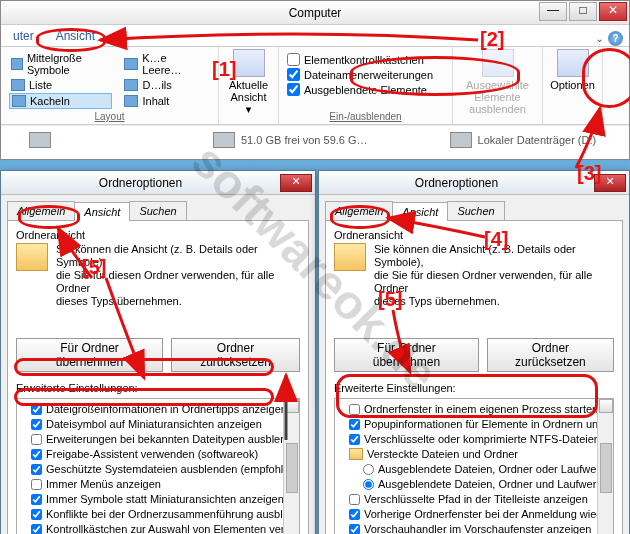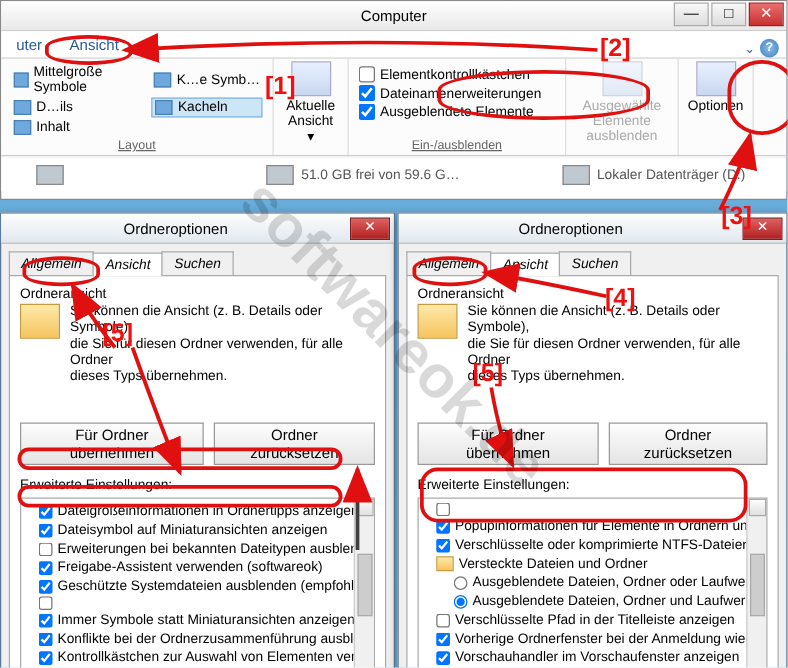--- a/index.html
+++ b/index.html
@@ -106,21 +106,25 @@
   </div>
   <div class="ribbon">
     <div class="ribbon-group" style="width:218px">
       <div class="layout-items">
         <div class="layout-item">
             <span class="li-icon"></span>
             <span>Mittelgroße Symbole</span>
           </div>
         <div class="layout-item">
             <span class="li-icon"></span>
-            <span>K…e Symb…</span>
+            <span>K…e Leere…</span>
+          </div>
+        <div class="layout-item">
+            <span class="li-icon"></span>
+            <span>Liste</span>
           </div>
         <div class="layout-item">
             <span class="li-icon"></span>
             <span>D…ils</span>
           </div>
         <div class="layout-item sel">
             <span class="li-icon"></span>
             <span>Kacheln</span>
           </div>
         <div class="layout-item">
@@ -215,20 +219,21 @@
           <div class="tree-item">
             <input type="checkbox" class="tree-check" checked="" style="">
             <span>Freigabe-Assistent verwenden (softwareok)</span>
           </div>
           <div class="tree-item">
             <input type="checkbox" class="tree-check" checked="" style="">
             <span>Geschützte Systemdateien ausblenden (empfohlen)</span>
           </div>
           <div class="tree-item">
             <input type="checkbox" class="tree-check" style="">
+            <span>Immer Menüs anzeigen</span>
           </div>
           <div class="tree-item">
             <input type="checkbox" class="tree-check" checked="" style="">
             <span>Immer Symbole statt Miniaturansichten anzeigen</span>
           </div>
           <div class="tree-item">
             <input type="checkbox" class="tree-check" checked="" style="">
             <span>Konflikte bei der Ordnerzusammenführung ausblenden</span>
           </div>
           <div class="tree-item">
@@ -278,20 +283,21 @@
     </div>
     <div class="btn-row">
       <button class="btn">Für Ordner übernehmen</button>
       <button class="btn">Ordner zurücksetzen</button>
     </div>
     <div class="adv-label">Erweiterte Einstellungen:</div>
     <div class="tree-box">
       <div class="tree-content" id="right-tree">
           <div class="tree-item">
             <input type="checkbox" class="tree-check" name="hidden-files" style="">
+            <span>Ordnerfenster in einem eigenen Prozess starten</span>
           </div>
           <div class="tree-item">
             <input type="checkbox" class="tree-check" name="hidden-files" checked="" style="">
             <span>Popupinformationen für Elemente in Ordnern und auf dem D</span>
           </div>
           <div class="tree-item">
             <input type="checkbox" class="tree-check" name="hidden-files" checked="" style="">
             <span>Verschlüsselte oder komprimierte NTFS-Dateien in anderer</span>
           </div>
           <div class="tree-item">

